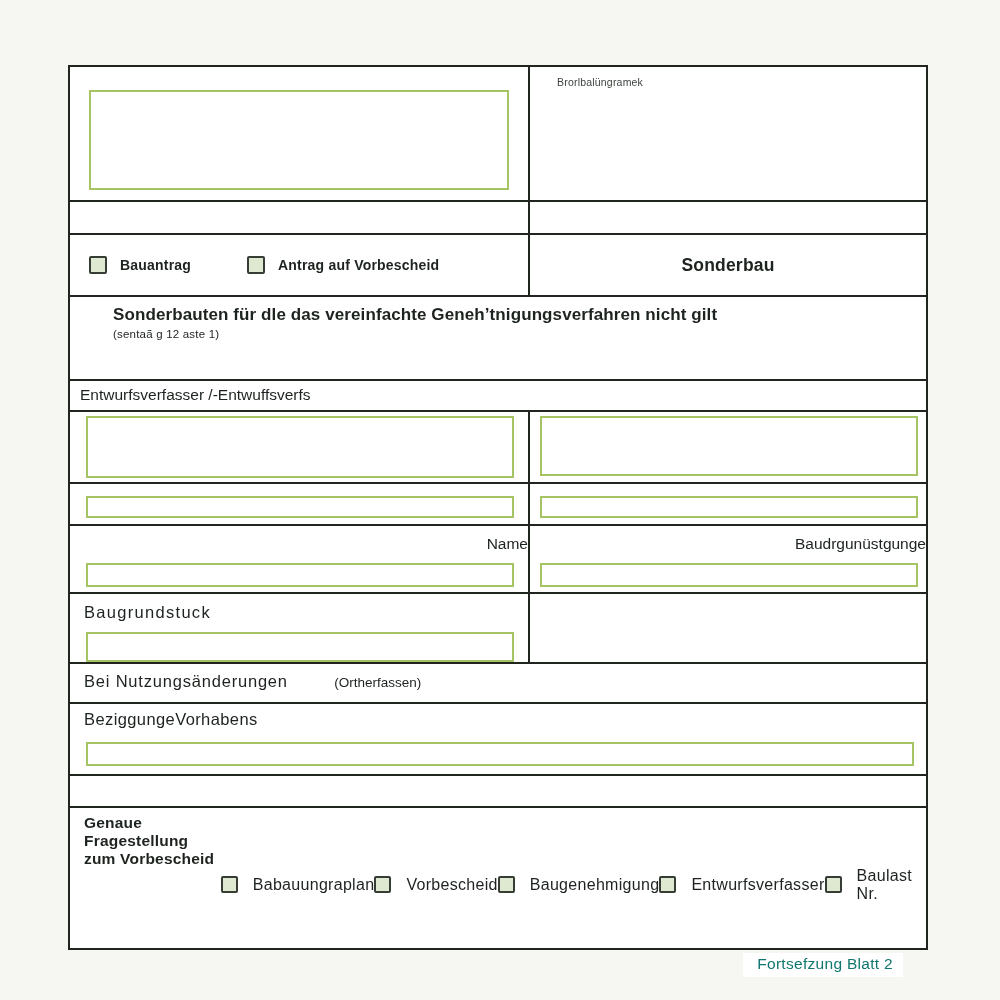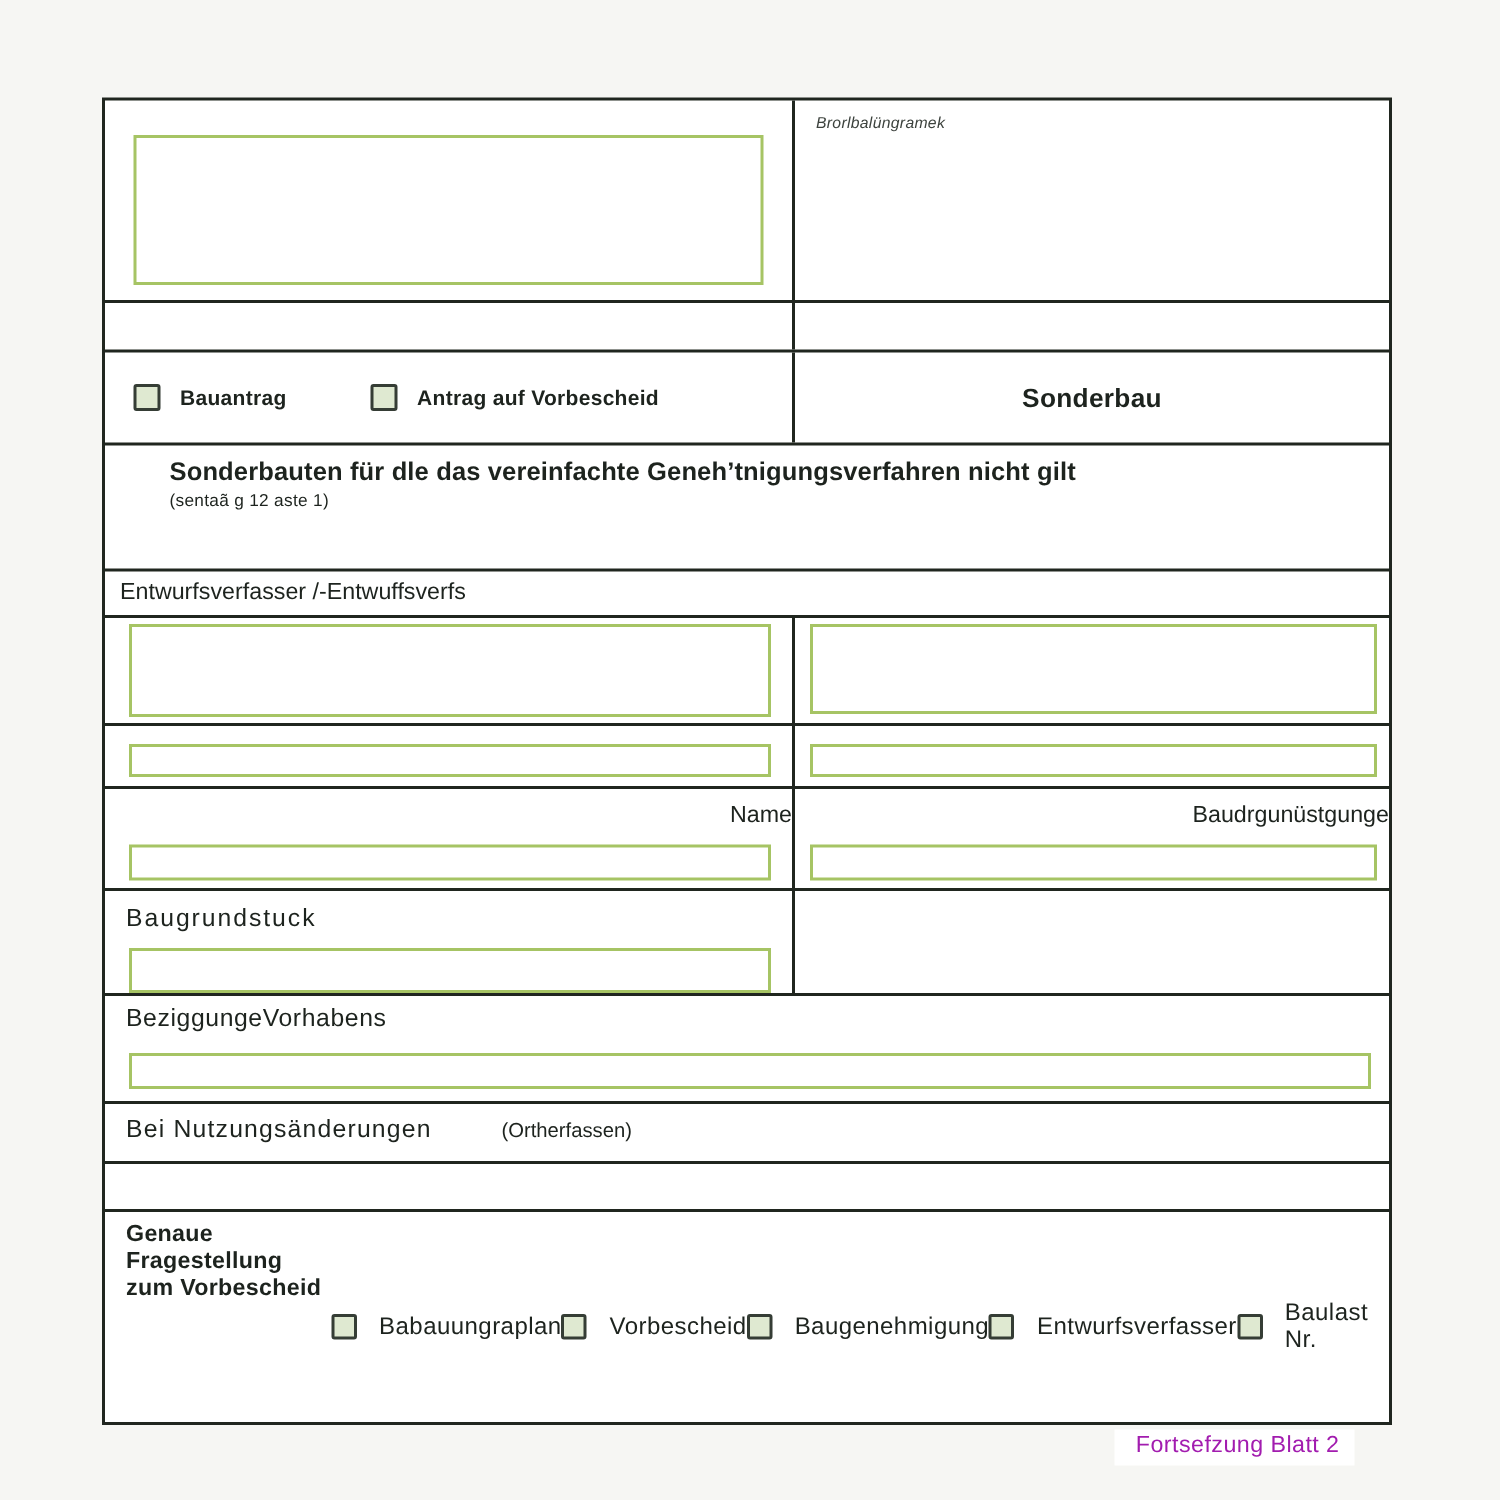--- a/index.html
+++ b/index.html
@@ -26,21 +26,21 @@
   }
   .checkbox{
     display:inline-block;box-sizing:border-box;
     width:18px;height:18px;border:2px solid #353d35;background:#dfe9d1;
     border-radius:2px;flex:0 0 auto;
   }
 
   
   .r1{height:135px;}
   .r1 .bigbox{position:absolute;left:19px;top:23px;width:420px;height:100px;}
-  .r1 .note{padding:9px 14px;font-size:10.5px;color:#3c423d;letter-spacing:0.2px;font-style:italic;}
+  .r1 .note{padding:9px 27px;font-size:10.5px;color:#3c423d;letter-spacing:0.2px;}
 
   
   .r2{height:33px;}
 
   
   .r3{height:62px;}
   .r3 .cell-l{display:flex;align-items:center;padding-left:19px;}
   .r3 .opt{display:flex;align-items:center;}
   .r3 .opt+.opt{margin-left:56px;}
   .r3 .opt .lbl{margin-left:13px;font-size:14px;font-weight:bold;letter-spacing:0.2px;}
@@ -93,21 +93,21 @@
 
   
   .r13{flex-direction:row;padding:6px 14px 0 14px;}
   .r13 .title{font-size:15.5px;font-weight:600;letter-spacing:0.2px;}
   .r13 .item{display:flex;align-items:center;margin-top:7px;justify-content:center;}
   .r13 .item .checkbox{width:17px;height:17px;}
   .r13 .item .lbl{margin-left:15px;font-size:16px;letter-spacing:0.3px;}
 
   .footer{
     position:absolute;top:953px;right:97px;background:#ffffff;
-    padding:2px 10px 4px 14px;font-size:15.5px;letter-spacing:0.3px;color:#a21caf;
+    padding:2px 10px 4px 14px;font-size:15.5px;letter-spacing:0.3px;color:#0f766e;
   }
 </style>
 </head>
 <body>
 
 <div class="form">
 
   <div class="row r1">
     <div class="cell-l">
       <div class="greenbox bigbox"></div>
@@ -177,32 +177,32 @@
   </div>
 
   <div class="row r9">
     <div class="cell-l">
       <div class="lbl">Baugrundstuck</div>
       <div class="greenbox"></div>
     </div>
     <div class="cell-r"></div>
   </div>
 
-  <div class="row r10 full">
-    <div class="lbl">BeziggungeVorhabens</div>
-    <div class="greenbox"></div>
-  </div>
-
   <div class="row r11 full">
     <div>
       <span class="lbl">Bei Nutzungsänderungen</span>
       <span class="note">(Ortherfassen)</span>
     </div>
   </div>
 
+  <div class="row r10 full">
+    <div class="lbl">BeziggungeVorhabens</div>
+    <div class="greenbox"></div>
+  </div>
+
   <div class="row r12 full"></div>
 
   <div class="row r13 full">
     <div class="title">Genaue Fragestellung zum Vorbescheid</div>
 
     <div class="item">
       <span class="checkbox"></span>
       <span class="lbl">Babauungraplan</span>
     </div>
     <div class="item">

